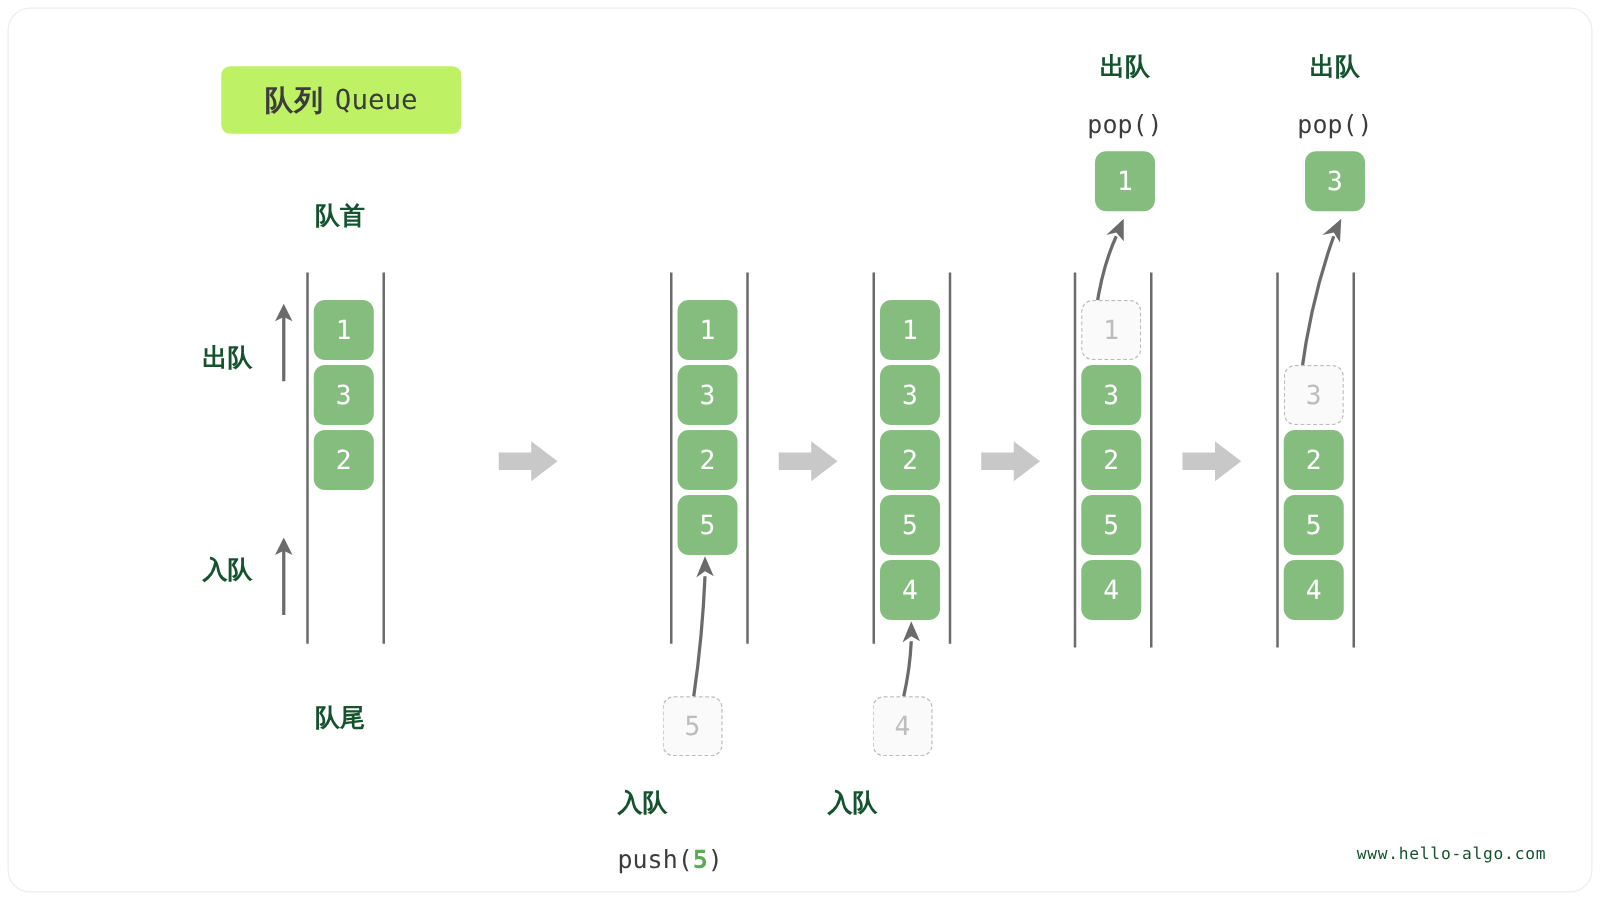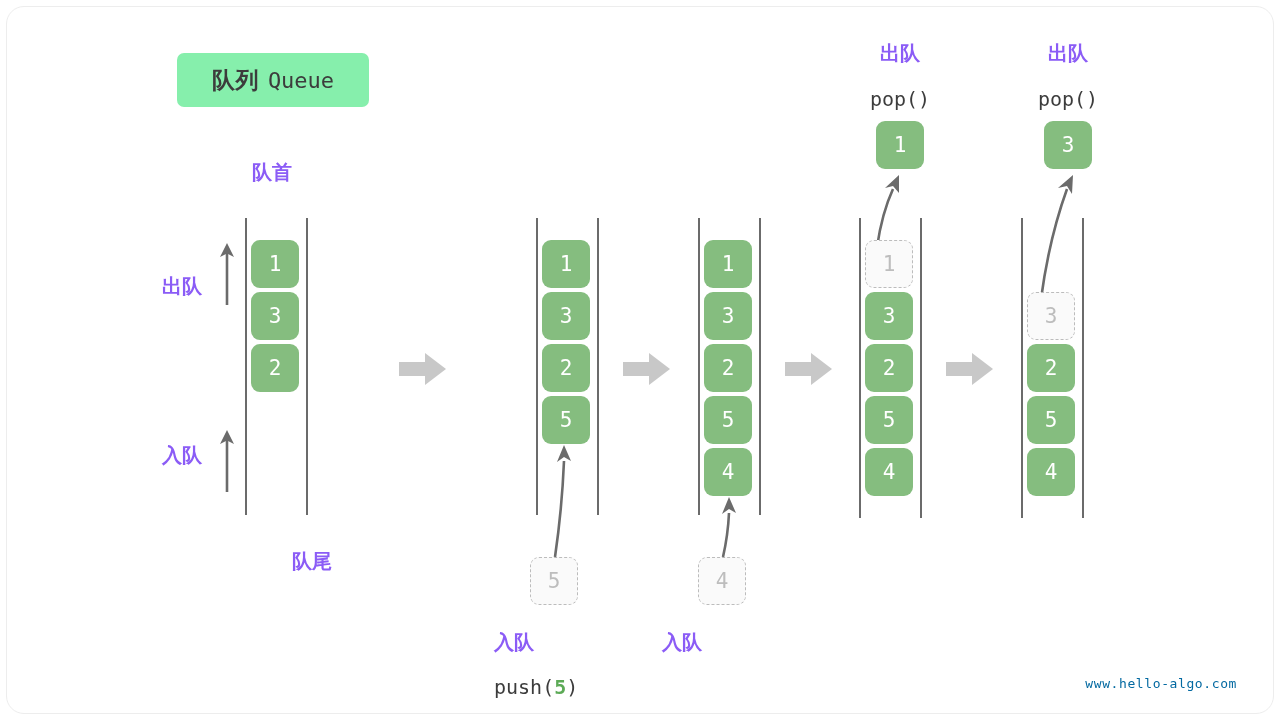--- a/index.html
+++ b/index.html
@@ -24,21 +24,21 @@
     border-radius: 18px;
     box-sizing: border-box;
     overflow: hidden;
   }
   .abs { position: absolute; }
 
   
   #title-badge {
     left: 170px; top: 46px;
     width: 192px; height: 54px;
-    background: #86efac;
+    background: #bef264;
     border-radius: 7px;
     display: flex;
     align-items: center;
     justify-content: center;
     gap: 9px;
   }
   #title-badge .cn {
     font-size: 23px;
     font-weight: bold;
     color: #3c3c3c;
@@ -47,21 +47,21 @@
   #title-badge .en {
     font-family: "DejaVu Sans Mono", "Liberation Mono", monospace;
     font-size: 22px;
     color: #3c3c3c;
   }
 
   
   .cn-label {
     font-size: 20px;
     font-weight: bold;
-    color: #8b5cf6;
+    color: #14532d;
     white-space: nowrap;
     text-align: center;
   }
   .mono {
     font-family: "DejaVu Sans Mono", "Liberation Mono", monospace;
     font-size: 20px;
     color: #3c3c3c;
     white-space: nowrap;
     text-align: center;
     margin-top: 12px;
@@ -95,38 +95,38 @@
 
   
   .step-arrow { width: 48px; height: 34px; }
 
   
   #watermark {
     right: 36px;
     bottom: 22px;
     font-family: "DejaVu Sans Mono", "Liberation Mono", monospace;
     font-size: 13px;
-    color: #0369a1;
+    color: #14532d;
     letter-spacing: 0.6px;
   }
   svg { display: block; overflow: visible; }
 </style>
 </head>
 <body>
 
 <div id="card">
 
   <div class="abs" id="title-badge">
     <span class="cn">队列</span>
     <span class="en">Queue</span>
   </div>
 
   <div class="abs cn-label" style="left:205px; top:152px; width:120px;">队首</div>
 
-  <div class="abs cn-label" style="left:205px; top:541px; width:120px;text-align:right;">队尾</div>
+  <div class="abs cn-label" style="left:205px; top:554px; width:120px;">队尾</div>
 
   <div class="abs cn-label" style="left:140px; top:266px; width:70px;">出队</div>
   <div class="abs" style="left:208px; top:234px;">
     <svg width="24" height="66" viewBox="0 0 24 66">
       <path d="M12 64 L12 12" stroke="#6b6b6b" stroke-width="2.6" fill="none"></path>
       <path d="M12 2 L19 16 L12 12.5 L5 16 Z" fill="#6b6b6b"></path>
     </svg>
   </div>
 
   <div class="abs cn-label" style="left:140px; top:435px; width:70px;">入队</div>

